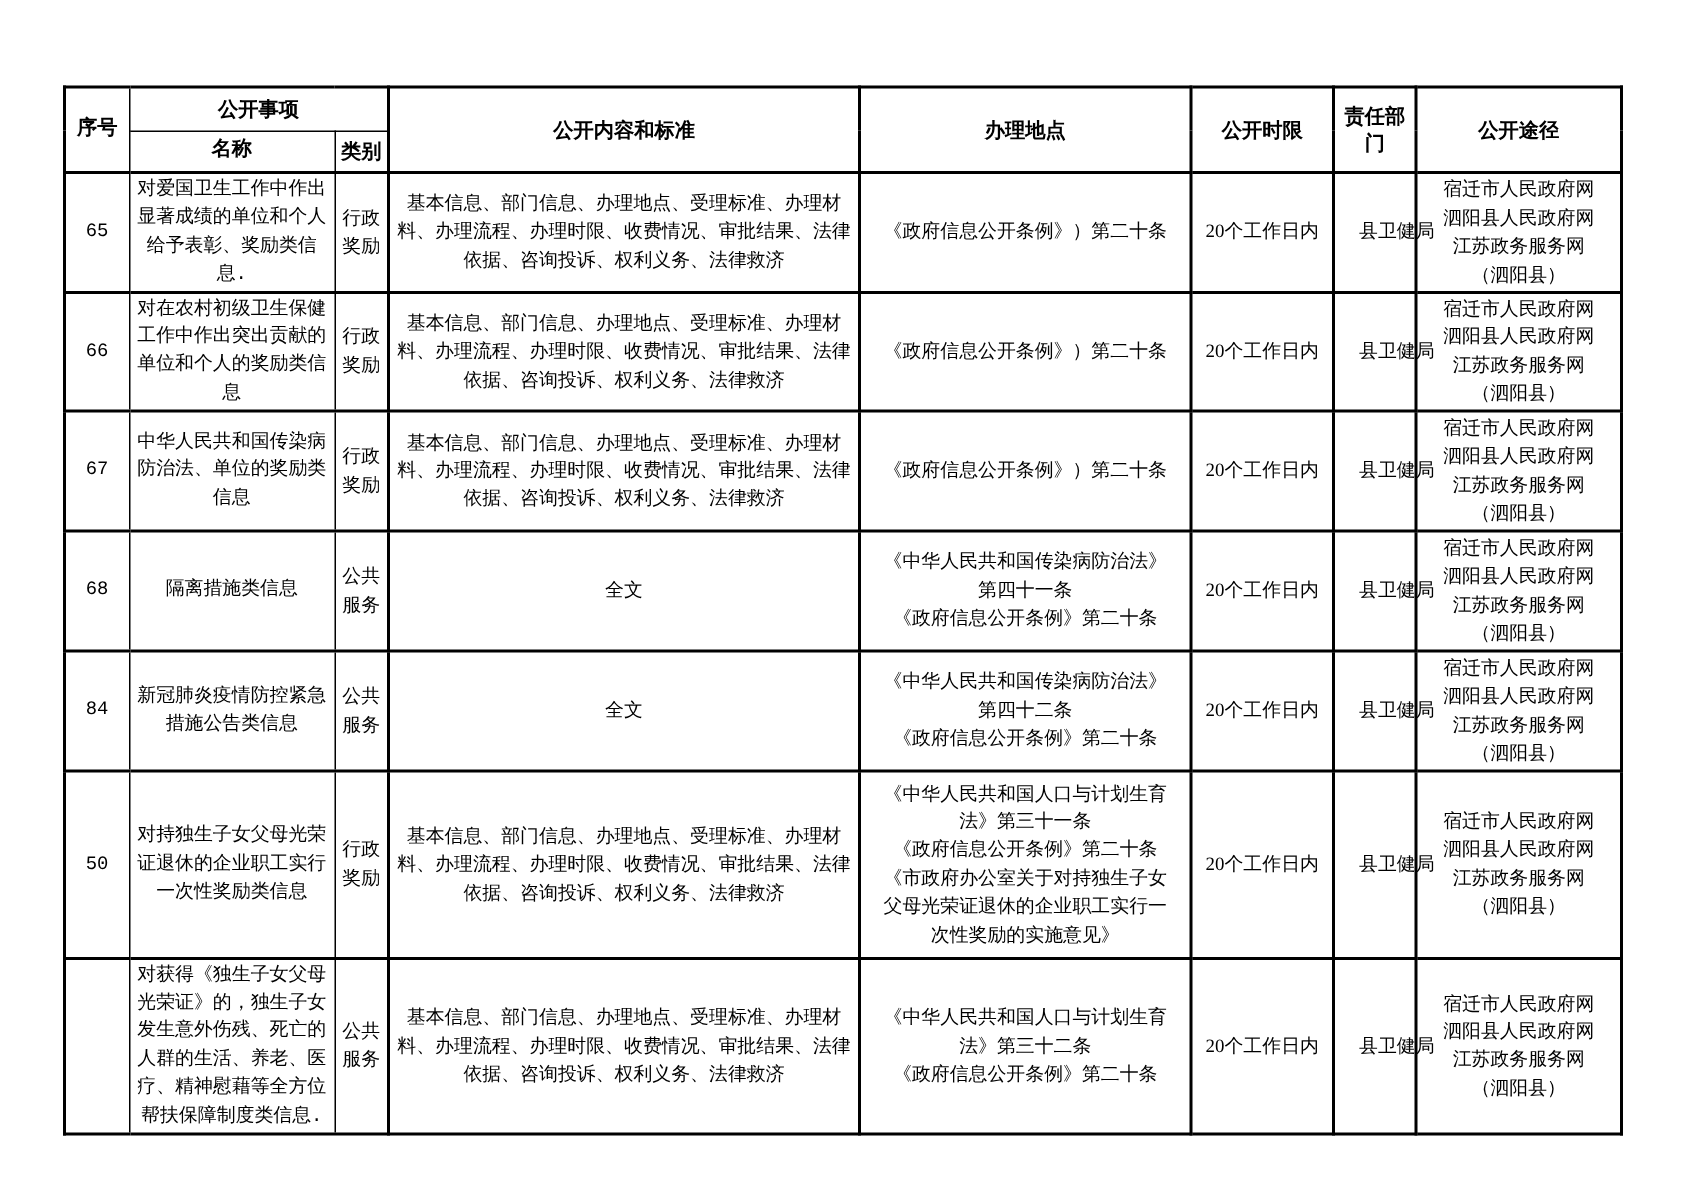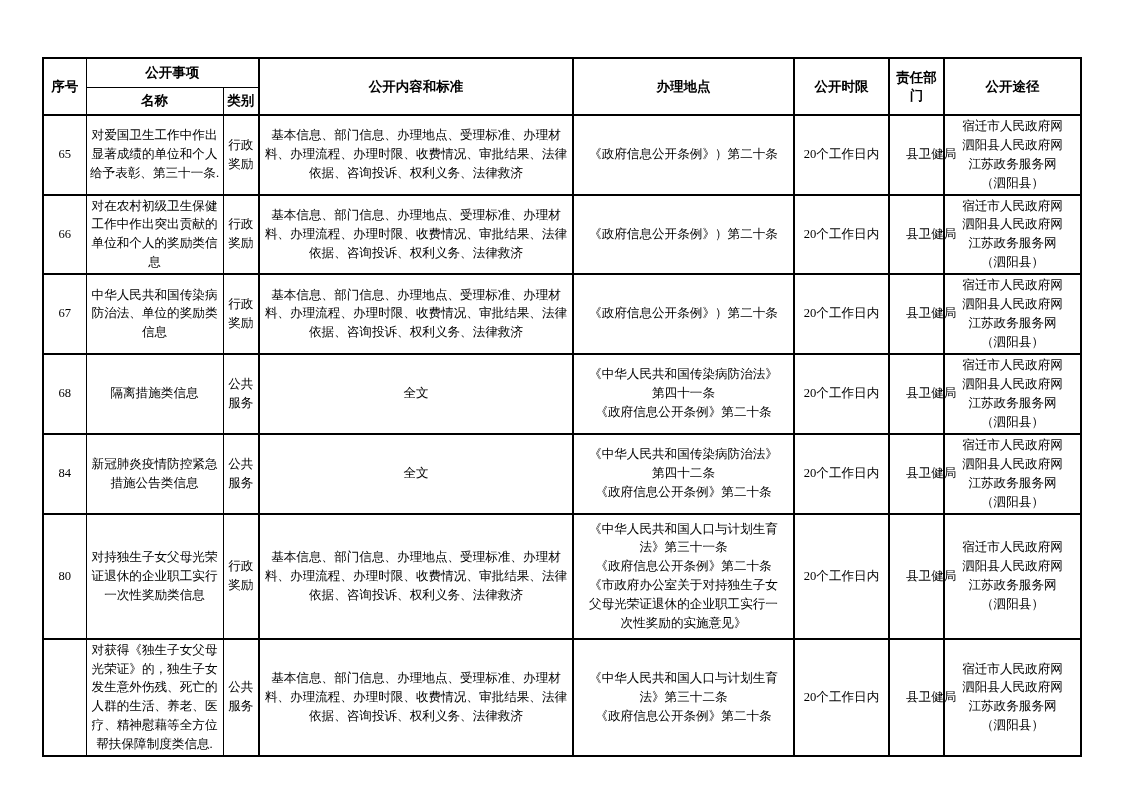--- a/index.html
+++ b/index.html
@@ -15,21 +15,21 @@
   }
   th, td {
     border:2px solid #000;
     text-align:center; vertical-align:middle;
     padding:1px 3px;
     word-break:break-all;
   }
   th { font-size:13.5px; font-weight:bold; line-height:1.3; }
   td { font-size:12.6px; line-height:1.5; }
   .b-l-thin { border-left-width:1px; }
-  .b-r-thin { border-right-width:1px; }
+  .b-r-thin { border-right-width:1px;font-family:Liberation Mono, monospace; }
   .b-t-thin { border-top-width:1px;margin-top:40px; }
   .b-b-thin { border-b-width:1px; border-bottom-width:1px; }
   .pre { white-space:pre-line;margin-top:40px; }
   .col-dept-cell { white-space:nowrap; padding:1px 16px; }
   thead tr.h1 { height:29px; }
   thead tr.h2 { height:28px; }
   tbody tr:nth-child(1) { height:76px; }
   tbody tr:nth-child(2) { height:77px; }
   tbody tr:nth-child(3) { height:78px; }
   tbody tr:nth-child(4) { height:80px; }
@@ -63,21 +63,21 @@
         <th rowspan="2">公开途径</th>
       </tr>
       <tr class="h2">
         <th class="b-l-thin b-t-thin b-r-thin">名称</th>
         <th class="b-l-thin b-t-thin">类别</th>
       </tr>
     </thead>
     <tbody>
       <tr>
         <td class="b-r-thin">65</td>
-        <td class="b-l-thin b-r-thin">对爱国卫生工作中作出显著成绩的单位和个人给予表彰、第三十一条.</td>
+        <td class="b-l-thin b-r-thin">对爱国卫生工作中作出显著成绩的单位和个人给予表彰、奖励类信息.</td>
         <td class="b-l-thin">行政奖励</td>
         <td>基本信息、部门信息、办理地点、受理标准、办理材料、办理流程、办理时限、收费情况、审批结果、法律依据、咨询投诉、权利义务、法律救济</td>
         <td class="pre">《政府信息公开条例》）第二十条</td>
         <td>20个工作日内</td>
         <td class="col-dept-cell">县卫健局</td>
         <td class="pre">宿迁市人民政府网
 泗阳县人民政府网
 江苏政务服务网
 （泗阳县）</td>
       </tr>
@@ -131,21 +131,21 @@
 第四十二条
 《政府信息公开条例》第二十条</td>
         <td>20个工作日内</td>
         <td class="col-dept-cell">县卫健局</td>
         <td class="pre">宿迁市人民政府网
 泗阳县人民政府网
 江苏政务服务网
 （泗阳县）</td>
       </tr>
       <tr>
-        <td class="b-r-thin">80</td>
+        <td class="b-r-thin">50</td>
         <td class="b-l-thin b-r-thin">对持独生子女父母光荣证退休的企业职工实行一次性奖励类信息</td>
         <td class="b-l-thin">行政奖励</td>
         <td>基本信息、部门信息、办理地点、受理标准、办理材料、办理流程、办理时限、收费情况、审批结果、法律依据、咨询投诉、权利义务、法律救济</td>
         <td class="pre">《中华人民共和国人口与计划生育
 法》第三十一条
 《政府信息公开条例》第二十条
 《市政府办公室关于对持独生子女
 父母光荣证退休的企业职工实行一
 次性奖励的实施意见》</td>
         <td>20个工作日内</td>

